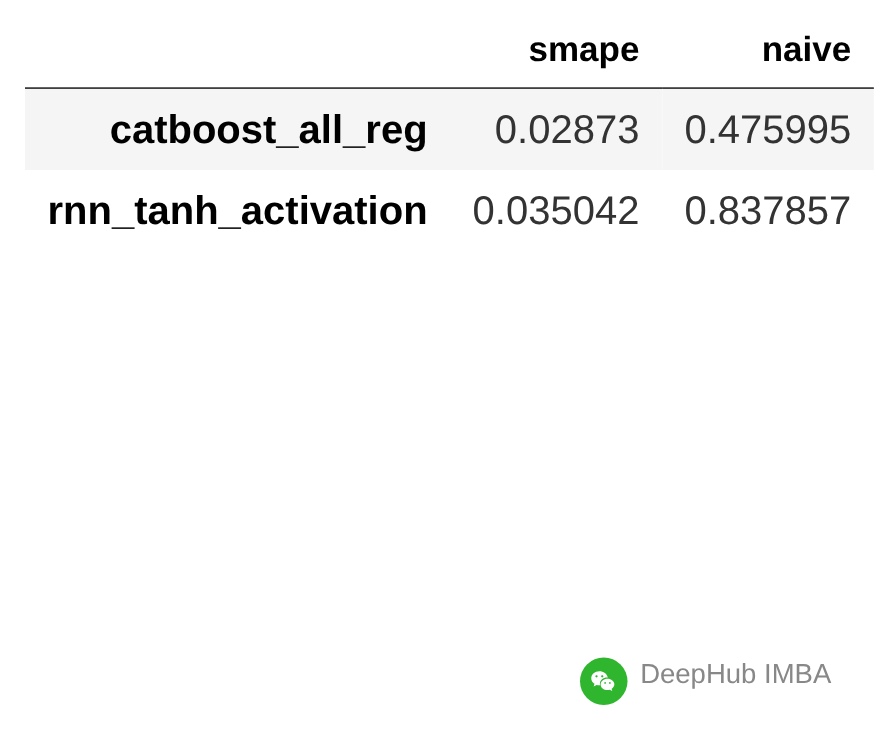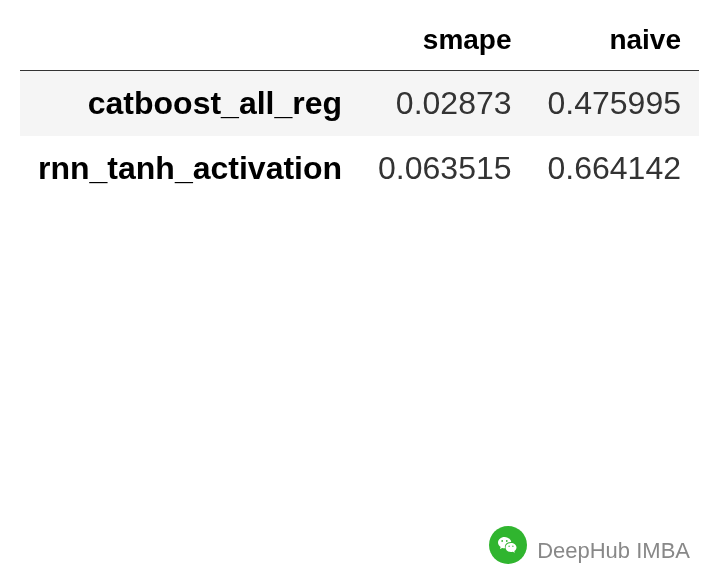--- a/index.html
+++ b/index.html
@@ -46,23 +46,23 @@
       text-align: right;
       padding: 14px 18px;
     }
     tbody td.row-header {
       font-weight: 700;
       color: #000;
     }
     .watermark {
       position: absolute;
       bottom: 22px;
-      right: 20px;
+      right: 45px;
       display: flex;
-      align-items: flex-end;
+      align-items: flex-start;
       gap: 10px;
       pointer-events: none;
     }
     .watermark-logo {
       width: 38px;
       height: 38px;
       border-radius: 50%;
       background: #1aad19;
       display: flex;
       align-items: center;
@@ -93,22 +93,22 @@
       </tr>
     </thead>
     <tbody>
       <tr>
         <td class="row-header">catboost_all_reg</td>
         <td>0.02873</td>
         <td>0.475995</td>
       </tr>
       <tr>
         <td class="row-header">rnn_tanh_activation</td>
-        <td>0.063515</td>
-        <td>0.664142</td>
+        <td>0.035042</td>
+        <td>0.837857</td>
       </tr>
     </tbody>
   </table>
 </div>
 
 <div class="watermark">
   <div class="watermark-logo">
     <svg viewBox="0 0 24 24">
       <path d="M8.5 4C4.9 4 2 6.5 2 9.6c0 1.8 1 3.4 2.6 4.4l-.7 2.1 2.4-1.2c.7.2 1.4.3 2.2.3.2 0 .4 0 .6 0-.1-.4-.2-.8-.2-1.3 0-2.7 2.6-4.9 5.8-4.9.2 0 .4 0 .6 0C14.6 6 11.8 4 8.5 4zm-2.3 3.1c.5 0 .9.4.9.9s-.4.9-.9.9-.9-.4-.9-.9.4-.9.9-.9zm4.6 0c.5 0 .9.4.9.9s-.4.9-.9.9-.9-.4-.9-.9.4-.9.9-.9zM15 10c-3 0-5.5 2-5.5 4.5S12 19 15 19c.6 0 1.2-.1 1.8-.2l2 1-.5-1.7c1.3-.8 2.2-2.1 2.2-3.6 0-2.5-2.5-4.5-5.5-4.5zm-1.9 2.6c.4 0 .7.3.7.7s-.3.7-.7.7-.7-.3-.7-.7.3-.7.7-.7zm3.8 0c.4 0 .7.3.7.7s-.3.7-.7.7-.7-.3-.7-.7.3-.7.7-.7z"></path>
     </svg>

